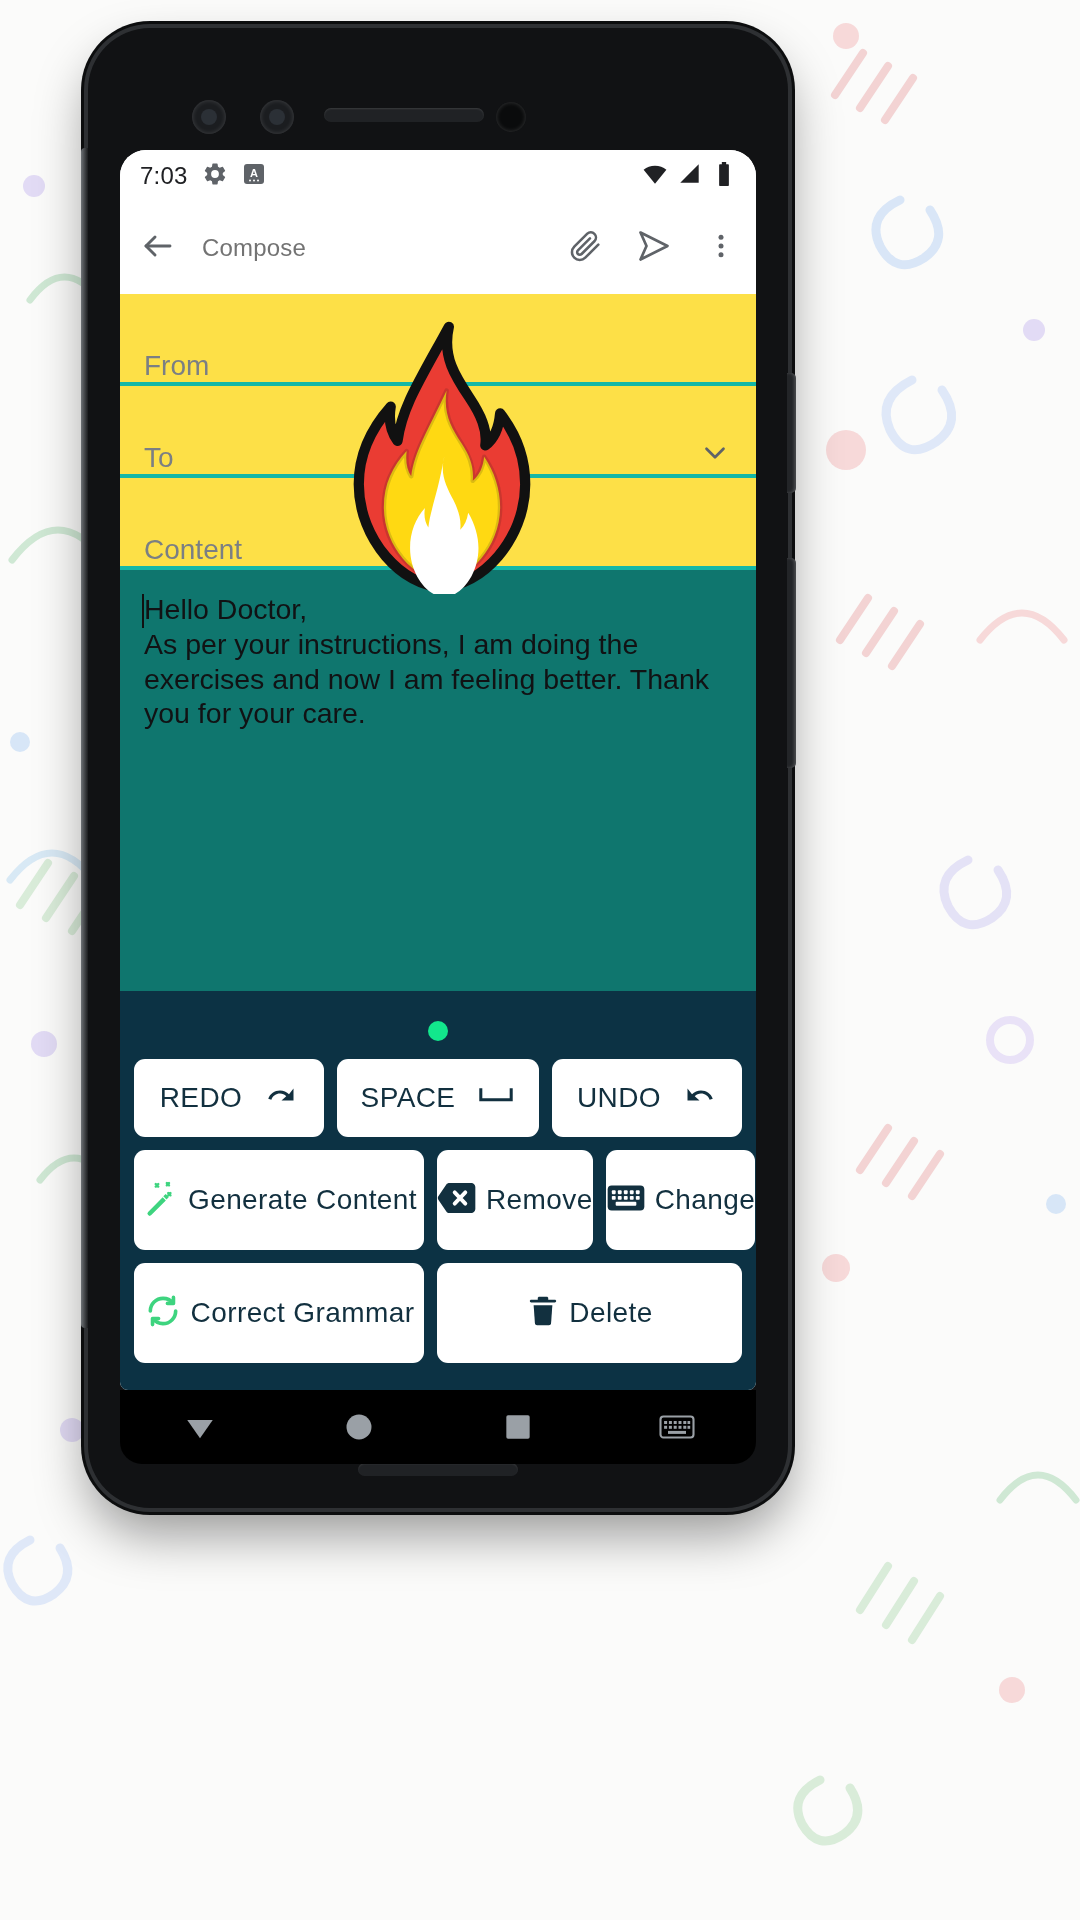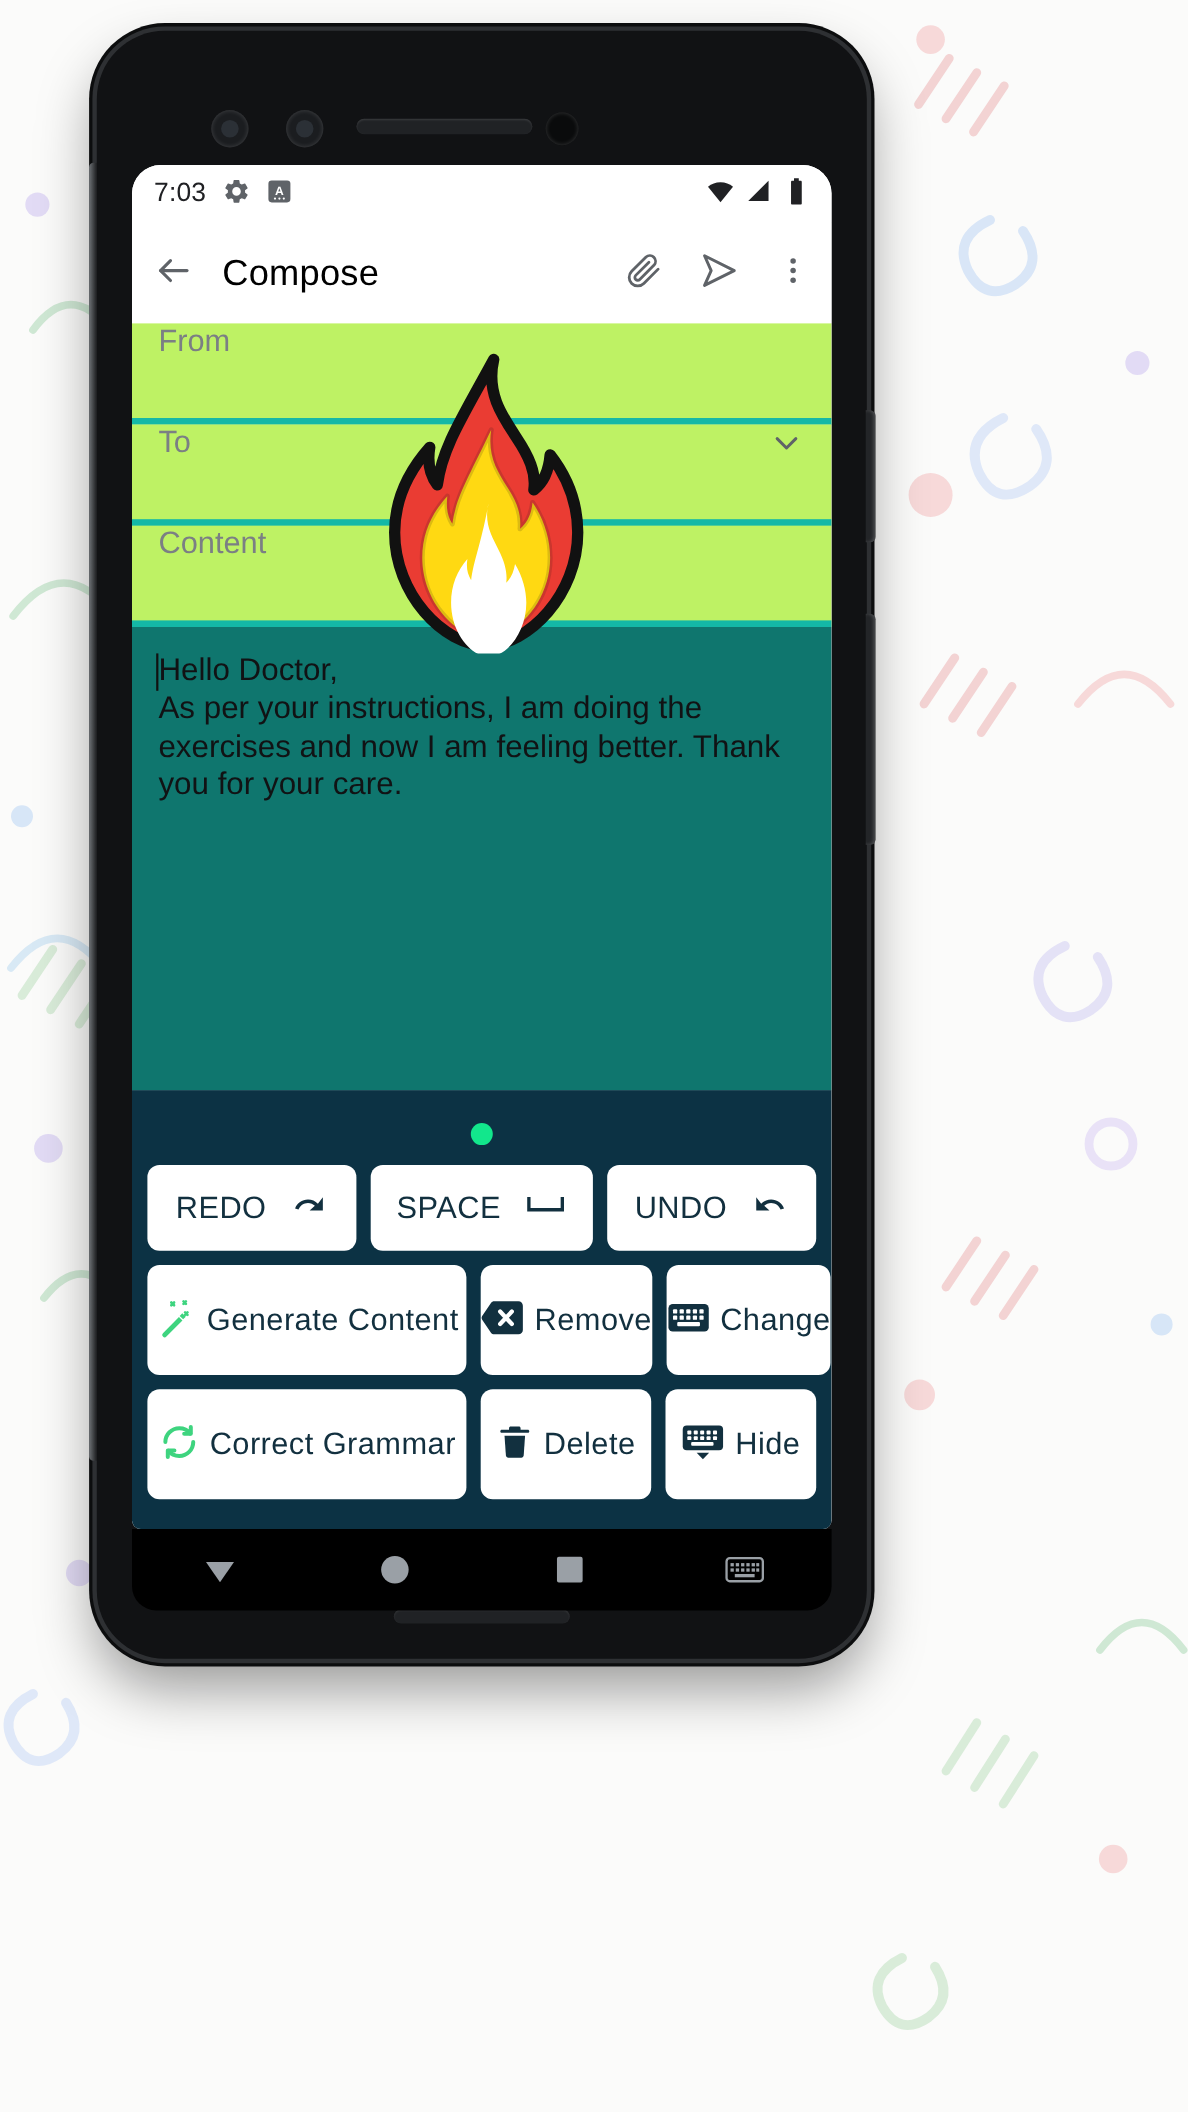--- a/index.html
+++ b/index.html
@@ -59,26 +59,26 @@
 
   
   #statusbar { height:52px; flex:0 0 52px; display:flex; align-items:center;
                padding:0 20px; background:#fff; }
   #status-left { display:flex; align-items:center; gap:14px; }
   #clock { font-size:24px; color:#202124; letter-spacing:.2px; }
   #status-right { margin-left:auto; display:flex; align-items:center; gap:9px; }
 
   
   #appbar { flex:0 0 92px; display:flex; align-items:center; padding:0 20px; background:#fff; }
-  #appbar-title { font-size:33px; color:#000000; margin-left:26px; letter-spacing:.2px; }
+  #appbar-title { font-size:24px; color:#737373; margin-left:26px; letter-spacing:.2px; }
   #appbar-actions { margin-left:auto; display:flex; align-items:center; gap:34px; }
 
   
-  .field-row { flex:0 0 92px; display:flex; align-items:flex-start; padding:0 24px;
-               border-bottom:6px solid #14b8a6; background:#bef264; position:relative; }
+  .field-row { flex:0 0 92px; display:flex; align-items:flex-end; padding:0 24px;
+               border-bottom:4px solid #14b8a6; background:#fde047; position:relative; }
   .field-label { font-size:28px; color:#7b7f84; }
   .field-row .chev { margin-left:auto; }
 
   
   #bodywrap { flex:1 1 auto; background:#0f766e; padding:22px 24px 0 24px; position:relative; overflow:hidden; }
   #body-text { font-size:28.5px; line-height:1.22; color:#111214; white-space:pre-wrap;
                position:relative; }
   #caret { position:absolute; left:22px; top:24px; width:2px; height:34px; background:#111; }
 
   
@@ -375,42 +375,20 @@
         </div>
         <div class="tbtn small">
           <span>
             <svg width="34" height="36" viewBox="0 0 24 24" fill="#12303f">
               <path d="M9.4 2h5.2c.6 0 1.1.4 1.1 1v1h4.6c.6 0 1 .4 1 1s-.4 1-1 1H3.7c-.6 0-1-.4-1-1s.4-1 1-1h4.6V3c0-.6.5-1 1.1-1z"></path>
               <path d="M5.4 8h13.2l-.9 12.6c-.06.8-.73 1.4-1.53 1.4H7.83c-.8 0-1.47-.6-1.53-1.4L5.4 8z"></path>
             </svg>
           </span>
           <span class="lbl">Delete</span>
         </div>
-        <div class="tbtn small">
-          <span>
-            <svg width="40" height="34" viewBox="0 0 24 20">
-              <rect x="1" y="1" width="22" height="13.4" rx="2.2" fill="#12303f"></rect>
-              <g fill="#fff">
-                <rect x="3.5" y="3.7" width="2.2" height="2.1" rx=".5"></rect>
-                <rect x="7" y="3.7" width="2.2" height="2.1" rx=".5"></rect>
-                <rect x="10.5" y="3.7" width="2.2" height="2.1" rx=".5"></rect>
-                <rect x="14" y="3.7" width="2.2" height="2.1" rx=".5"></rect>
-                <rect x="17.5" y="3.7" width="2.2" height="2.1" rx=".5"></rect>
-                <rect x="3.5" y="6.8" width="2.2" height="2.1" rx=".5"></rect>
-                <rect x="7" y="6.8" width="2.2" height="2.1" rx=".5"></rect>
-                <rect x="10.5" y="6.8" width="2.2" height="2.1" rx=".5"></rect>
-                <rect x="14" y="6.8" width="2.2" height="2.1" rx=".5"></rect>
-                <rect x="17.5" y="6.8" width="2.2" height="2.1" rx=".5"></rect>
-                <rect x="5.6" y="9.9" width="12.2" height="2.1" rx=".6"></rect>
-              </g>
-              <path d="M12 19.4l-3.4-3.6h6.8z" fill="#12303f"></path>
-            </svg>
-          </span>
-          <span class="lbl">Hide</span>
-        </div>
       </div>
     </div>
 
     <div id="fire">
       <svg viewBox="0 0 200 240" xmlns="http://www.w3.org/2000/svg">
         <path d="M106 6c-6 26 6 44 18 62 10 15 16 28 14 42 8-6 12-16 13-28 14 18 22 40 22 62 0 49-39 90-73 90S27 193 27 144c0-28 12-50 28-68-2 12 0 22 6 30 4-30 20-54 45-100z" fill="#ea3c33" stroke="#111" stroke-width="9" stroke-linejoin="round"></path>
         <path d="M104 62c-3 20 4 32 13 46 8 12 11 22 10 33 6-5 9-12 10-21 9 13 14 29 14 44 0 35-27 64-51 64s-51-29-51-64c0-20 8-36 20-49-1 9 0 16 4 22 3-22 14-39 31-75z" fill="#ffd912" stroke="#111" stroke-width="4" stroke-linejoin="round" stroke-opacity=".15"></path>
         <path d="M102 120c-4 16 2 26 8 38 5 10 7 18 6 26 4-4 6-9 7-15 6 10 9 21 9 31 0 24-16 43-30 43s-30-19-30-43c0-14 5-26 13-35-1 7 0 12 3 17 2-16 8-29 14-62z" fill="#ffffff"></path>
       </svg>
     </div>

